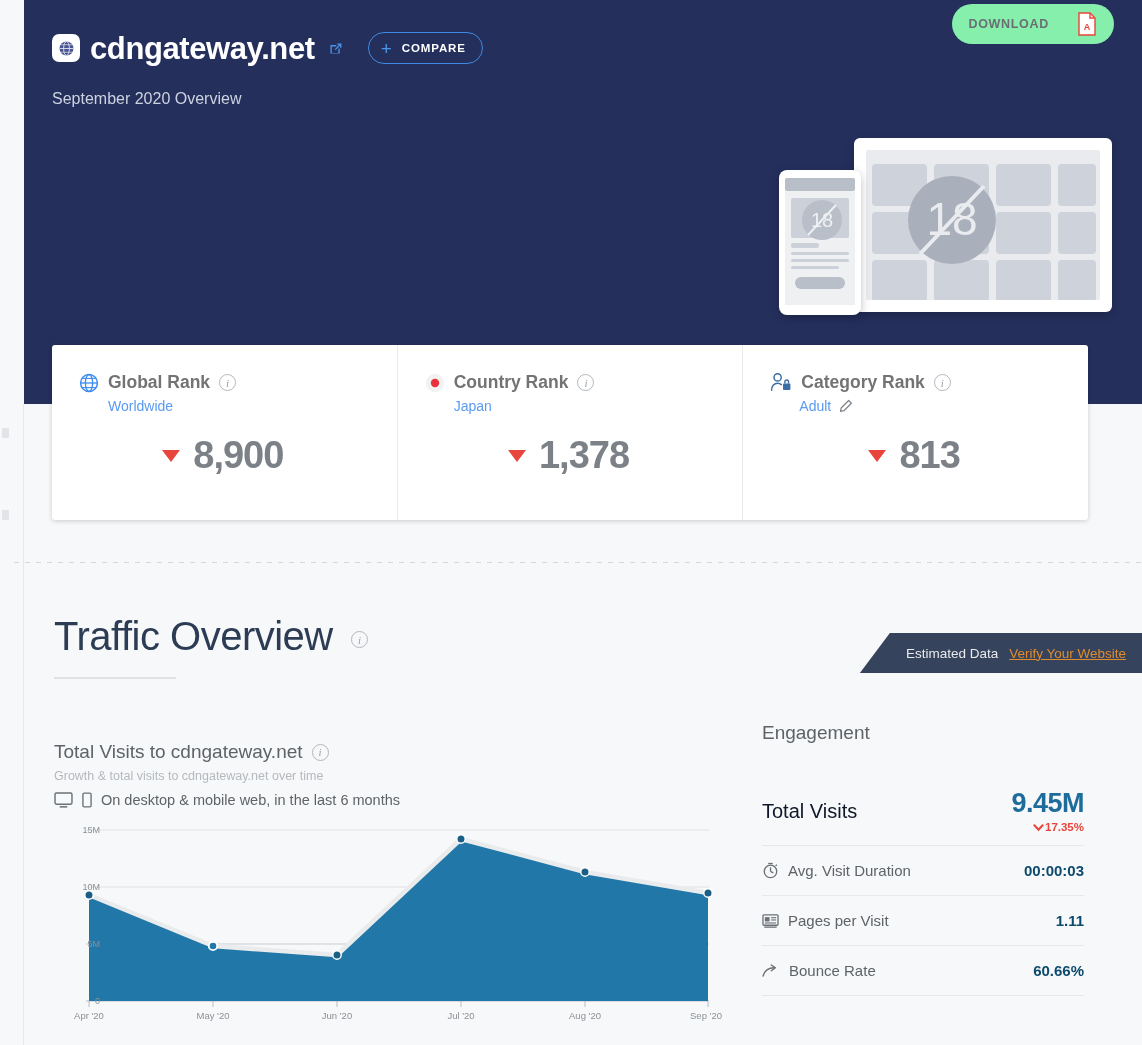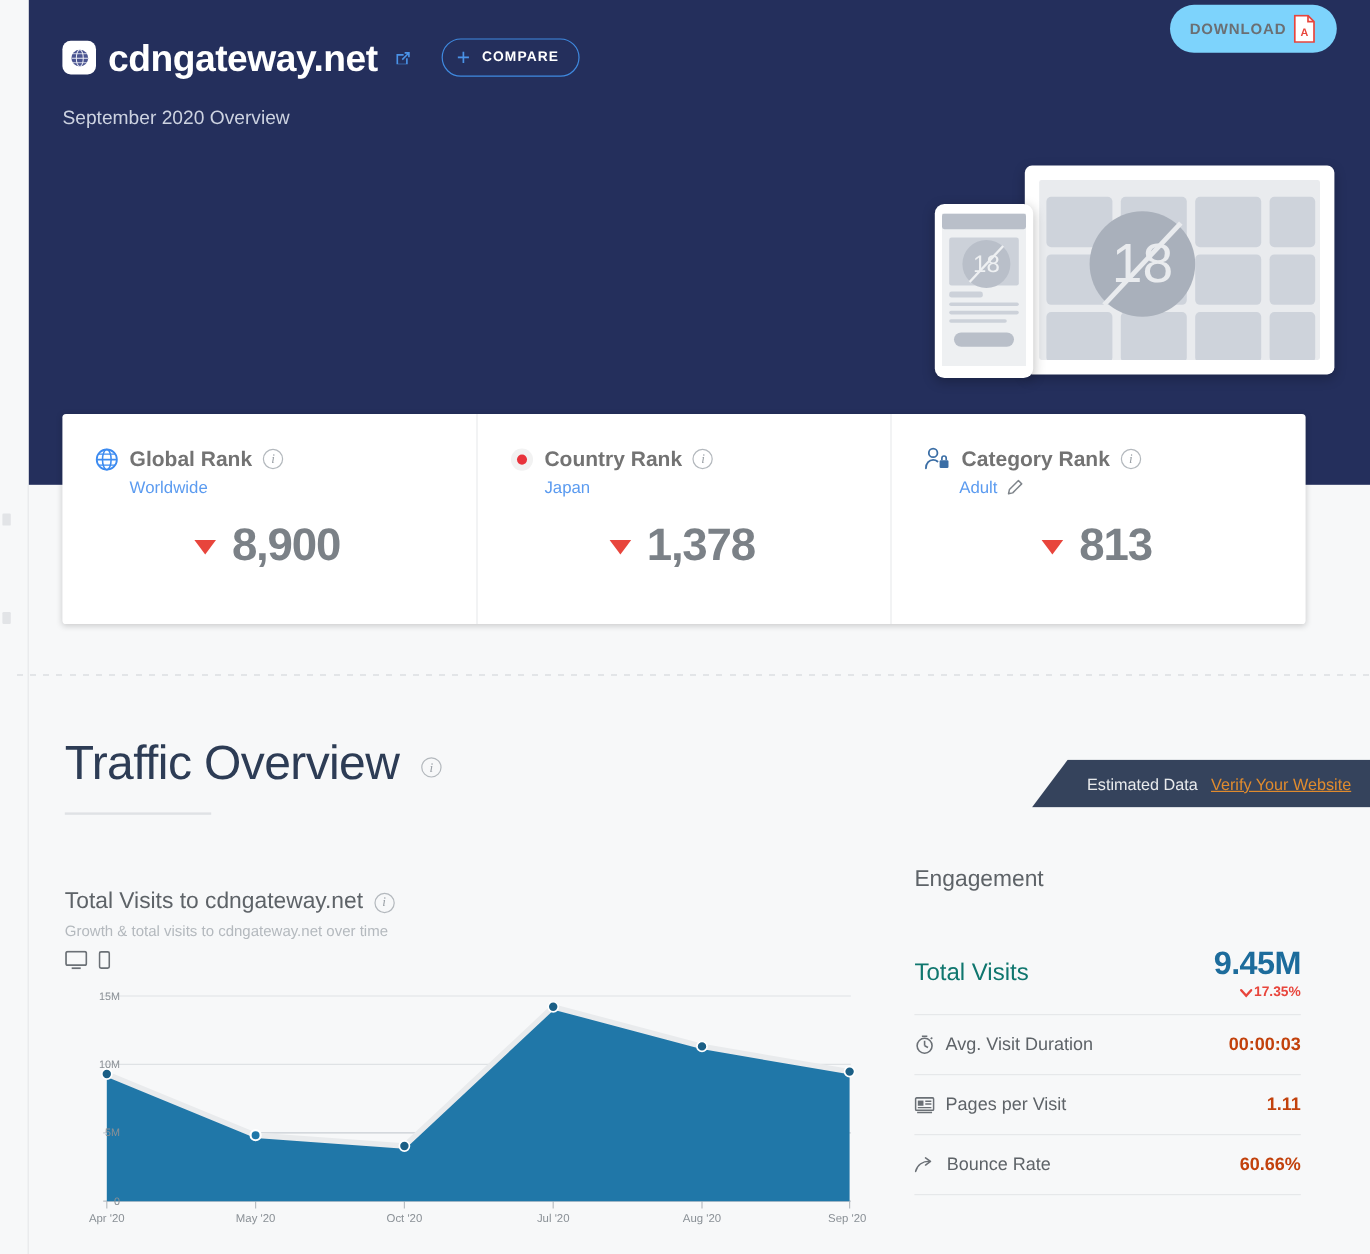--- a/index.html
+++ b/index.html
@@ -43,22 +43,22 @@
     display: flex; align-items: center; gap: 9px;
     color: #fff; font-size: 11.5px; font-weight: bold; letter-spacing: .9px;
     background: transparent; cursor: pointer;
   }
   .plus { color: #4a93e8; font-size: 19px; font-weight: 400; line-height: 1; }
 
   .subtitle { color: #ccd2e0; font-size: 16px; margin-top: 22px; }
 
   .download-btn {
     position: absolute; right: 28px; top: 4px;
-    background: #7dd3fc; border-radius: 20px; height: 40px;
-    padding: 0 16px; display: flex; align-items: center; gap: 4px;
+    background: #86efac; border-radius: 20px; height: 40px;
+    padding: 0 16px; display: flex; align-items: center; gap: 27px;
     cursor: pointer; border: none;
   }
   .download-btn .lbl {
     font-size: 12.5px; font-weight: bold; color: #6b6f73; letter-spacing: .7px;
   }
 
   
   .illus { position: absolute; left: 755px; top: 130px; width: 280px; height: 200px; }
   .illus .desk {
     position: absolute; left: 75px; top: 8px; width: 258px; height: 174px;
@@ -164,34 +164,34 @@
   }
 
   
   .eng { position: absolute; left: 762px; top: 722px; width: 322px; }
   .eng-h { font-size: 19px; color: #5e6368; }
   .eng-total {
     margin-top: 44px; display: flex; align-items: flex-start;
     justify-content: space-between; padding-bottom: 12px;
     border-bottom: 1px solid #e6e8ea;
   }
-  .eng-total .lbl { font-size: 20px; color: #0f766e; margin-top: 12px; }
+  .eng-total .lbl { font-size: 20px; color: #0f172a; margin-top: 12px; }
   .eng-total .rt { text-align: right; }
   .eng-total .val { font-size: 27px; font-weight: bold; color: #1d6c9c; letter-spacing: -.5px; }
   .eng-total .chg {
     font-size: 11.5px; font-weight: bold; color: #e8453c; margin-top: 2px;
     display: flex; align-items: center; justify-content: flex-end; gap: 1px;
   }
   .eng-row {
     height: 50px; display: flex; align-items: center;
     justify-content: space-between; border-bottom: 1px solid #e6e8ea;
   }
   .eng-row .left { display: flex; align-items: flex-end; gap: 9px; }
   .eng-row .lbl { font-size: 15px; color: #5e6368; }
-  .eng-row .val { font-size: 15px; font-weight: bold; color: #c2410c; }
+  .eng-row .val { font-size: 15px; font-weight: bold; color: #0c4a6e; }
 </style>
 </head>
 <body>
 
 <div id="root">
 
   <div class="body-panel"></div>
 
   <div class="rail">
     <div class="rail-dot" style="top:24px"></div>
@@ -361,20 +361,21 @@
     </div>
     <div class="chart-sub">Growth &amp; total visits to cdngateway.net over time</div>
     <div class="chart-note">
       <svg width="19" height="16" viewBox="0 0 20 17">
         <rect x="1" y="1" width="18" height="12" rx="1.5" fill="none" stroke="#6b7076" stroke-width="1.5"></rect>
         <rect x="6" y="15" width="8" height="1.6" fill="#6b7076"></rect>
       </svg>
       <svg width="10" height="16" viewBox="0 0 11 17">
         <rect x="1" y="1" width="9" height="15" rx="1.5" fill="none" stroke="#6b7076" stroke-width="1.5"></rect>
       </svg>
+      <span>On desktop &amp; mobile web, in the last 6 months</span>
     </div>
 
     <div class="plot">
       <svg width="660" height="210">
 
         <line x1="32" y1="8" x2="655" y2="8" stroke="#dfe2e5" stroke-width="1"></line>
         <line x1="32" y1="65" x2="655" y2="65" stroke="#dfe2e5" stroke-width="1"></line>
         <line x1="32" y1="122" x2="655" y2="122" stroke="#c9ced3" stroke-width="1"></line>
         <line x1="32" y1="179" x2="655" y2="179" stroke="#b8bdc2" stroke-width="1"></line>
 
@@ -396,21 +397,21 @@
         <circle cx="654" cy="71" r="4.2" fill="#1b5f86" stroke="#fff" stroke-width="1.4"></circle>
       </svg>
 
       <div class="ylab" style="top:3px">15M</div>
       <div class="ylab" style="top:60px">10M</div>
       <div class="ylab" style="top:117px">5M</div>
       <div class="ylab" style="top:174px">0</div>
 
       <div class="xlab" style="left:5px">Apr '20</div>
       <div class="xlab" style="left:129px">May '20</div>
-      <div class="xlab" style="left:253px">Oct '20</div>
+      <div class="xlab" style="left:253px">Jun '20</div>
       <div class="xlab" style="left:377px">Jul '20</div>
       <div class="xlab" style="left:501px">Aug '20</div>
       <div class="xlab" style="left:622px">Sep '20</div>
     </div>
   </div>
 
   <div class="eng">
     <div class="eng-h">Engagement</div>
 
     <div class="eng-total">

